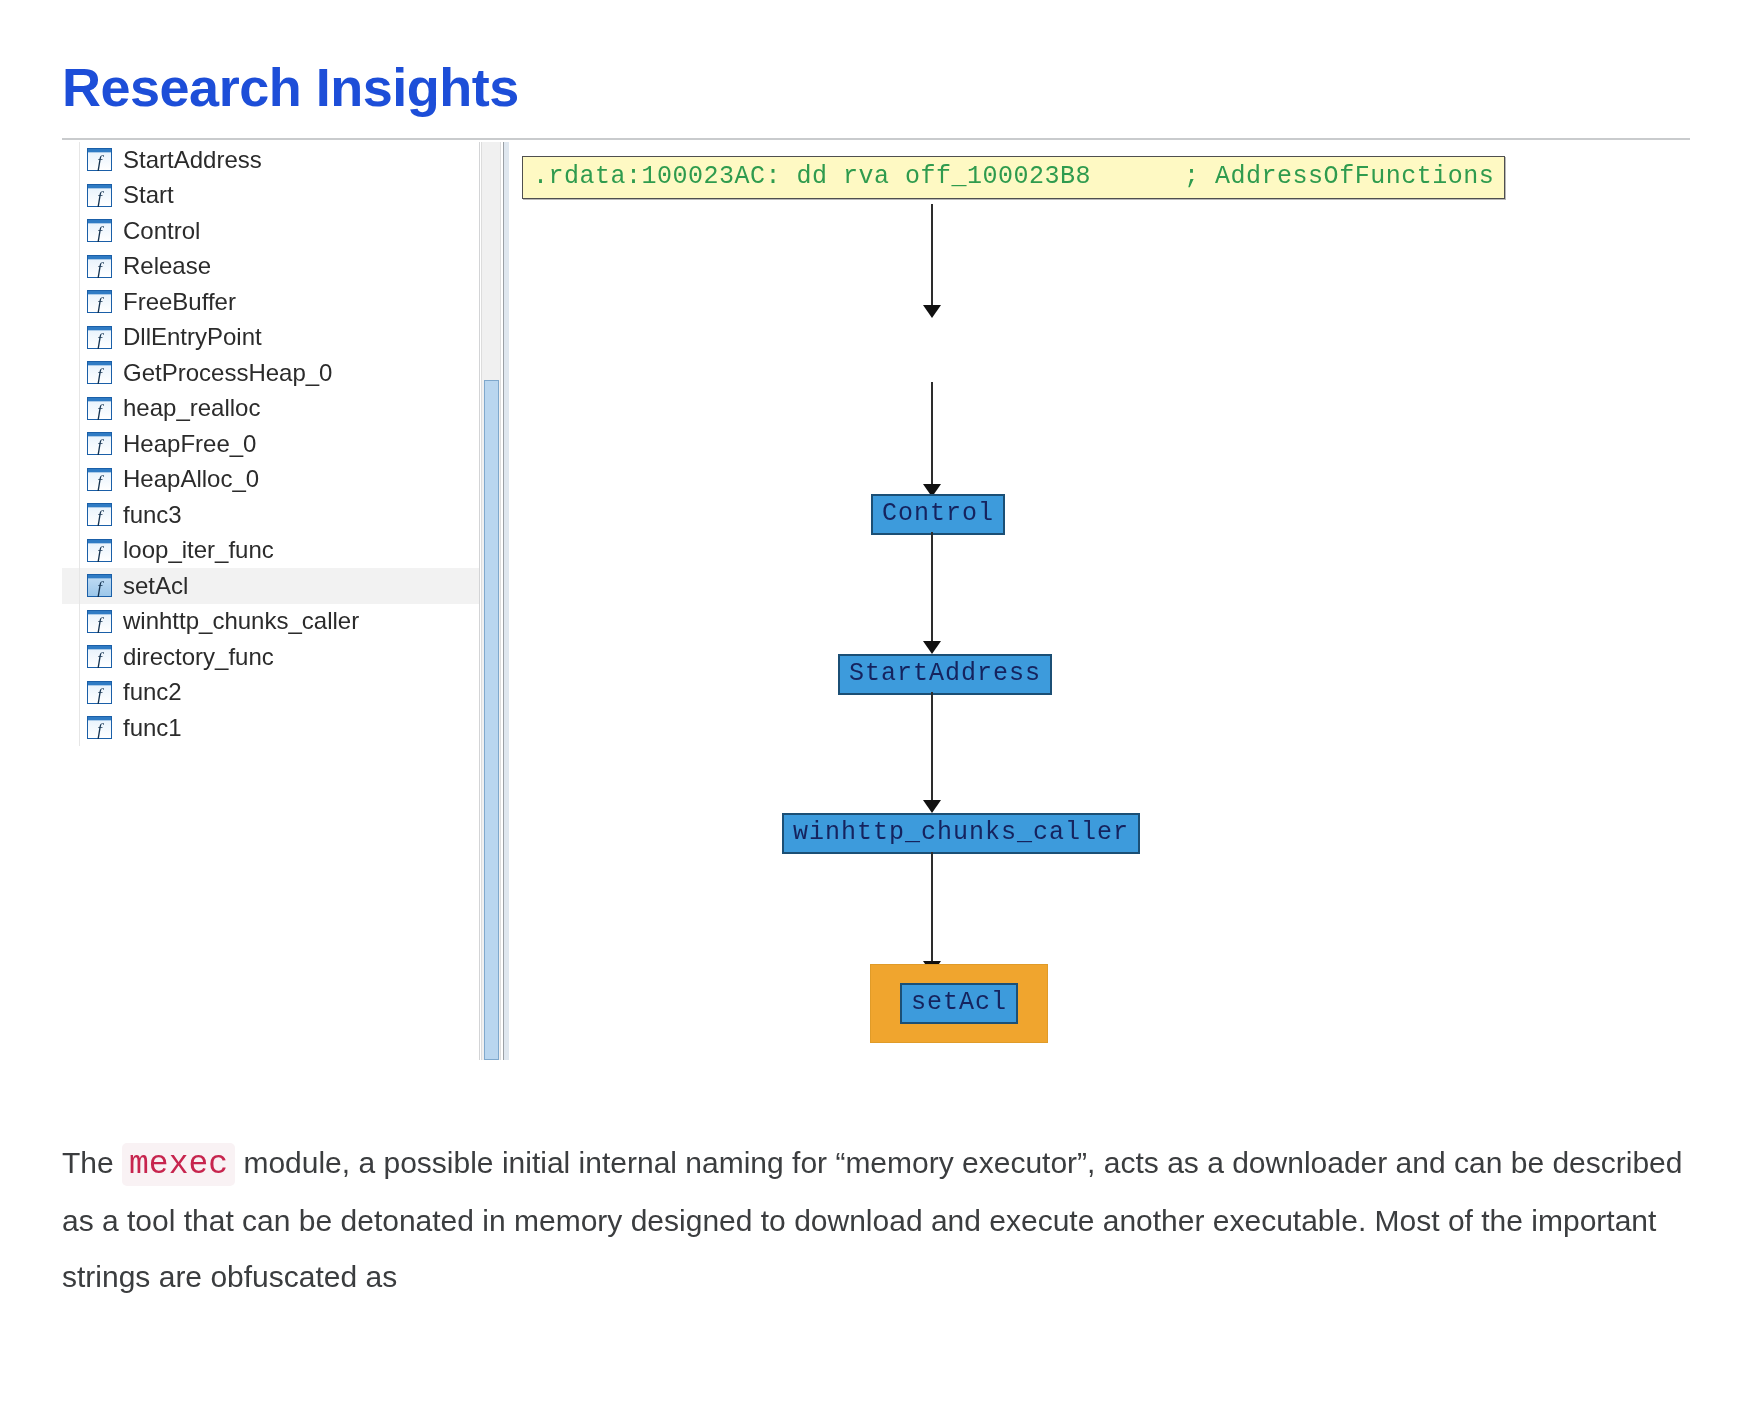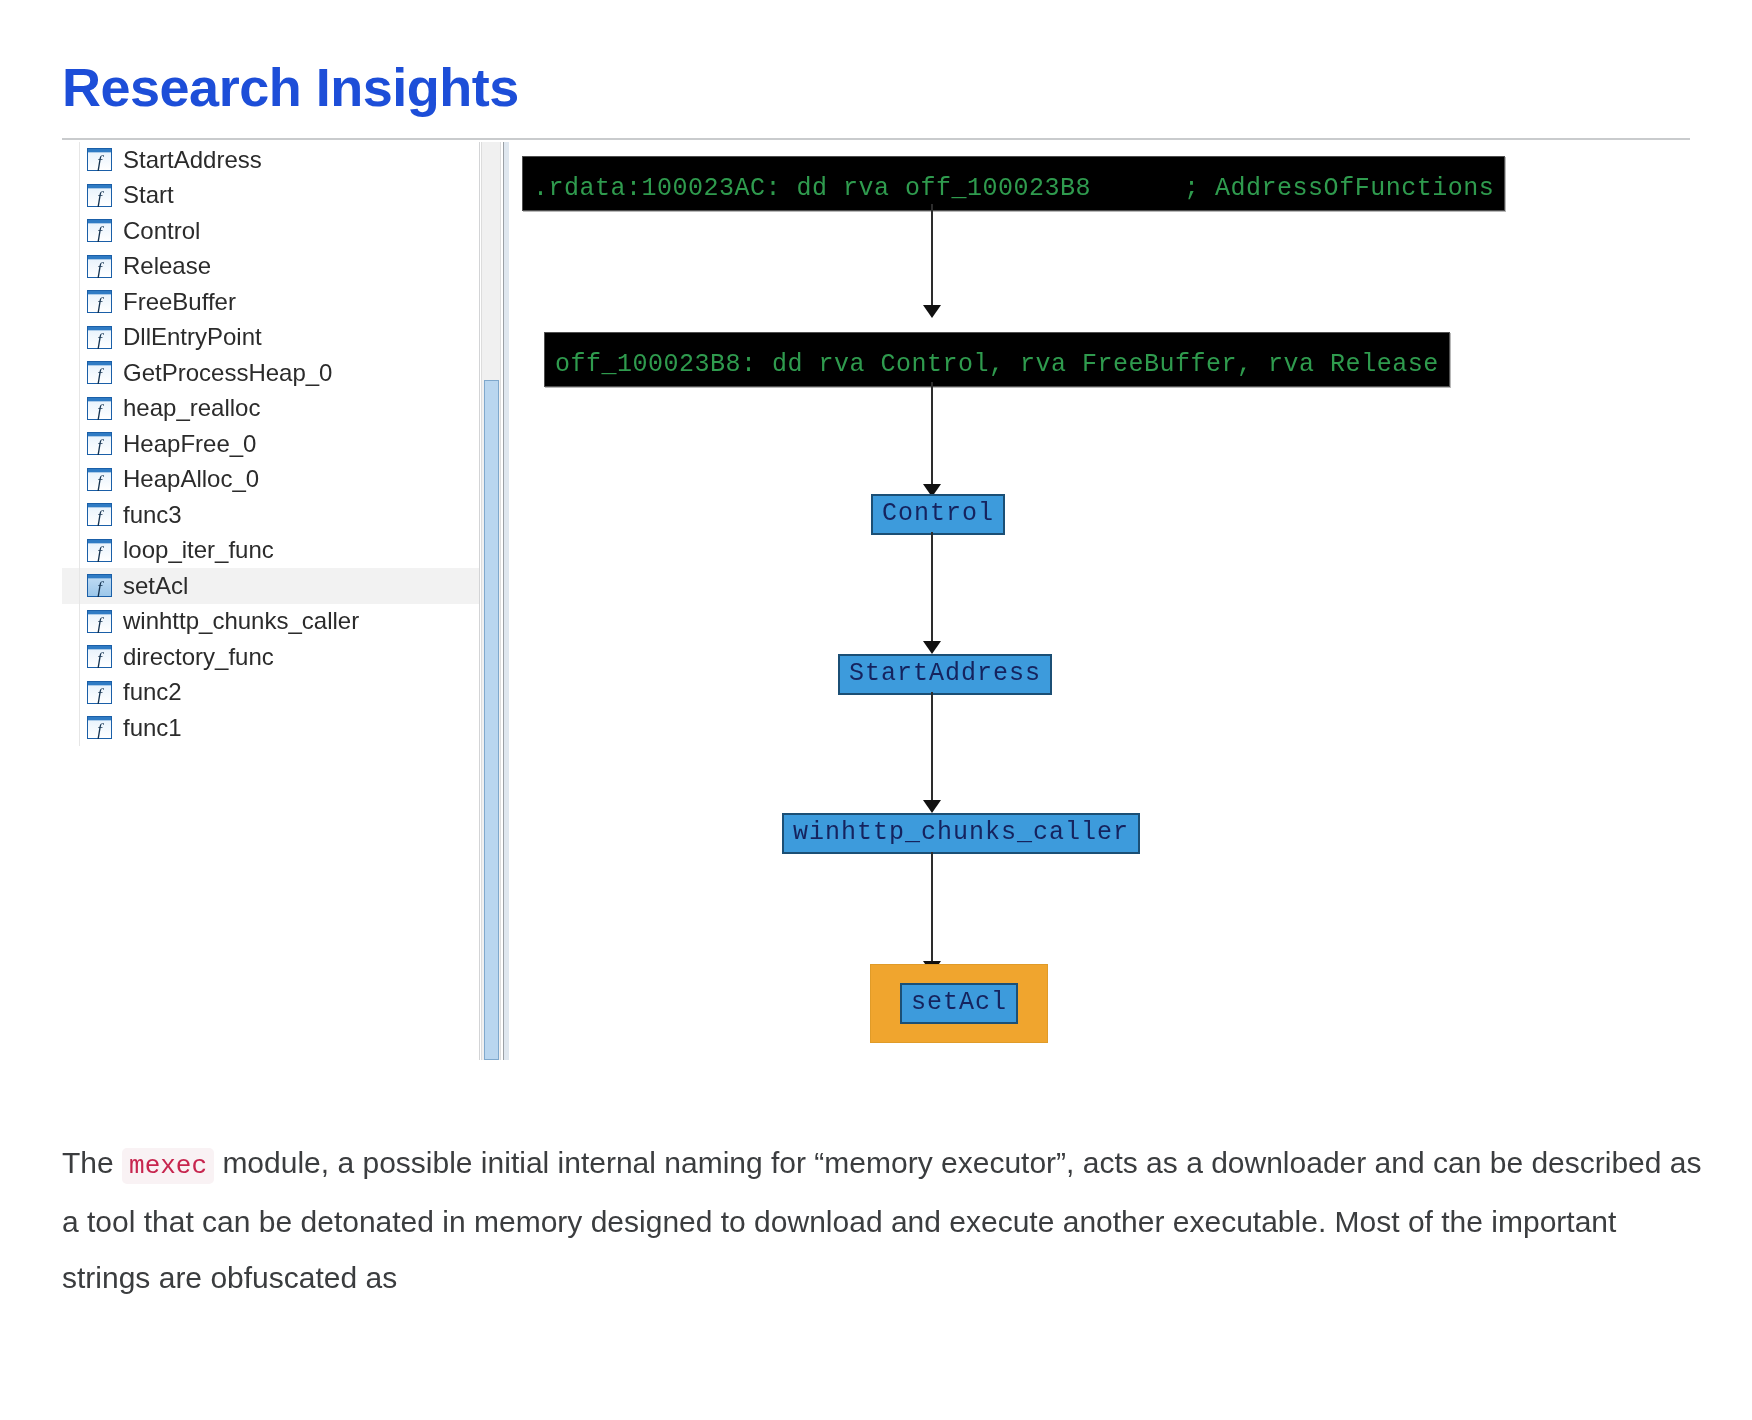--- a/index.html
+++ b/index.html
@@ -139,28 +139,28 @@
     position: absolute;
     left: 0; top: 0; bottom: 0;
     width: 5px;
     background: #dfe7ef;
   }
 
   
   .asm-box {
     position: absolute;
     border: 1px solid #4f4f4f;
-    background: #000000;
+    background: #fef9c3;
     box-shadow: 1px 1px 0 #b8b8b8;
     font-family: "Liberation Mono", "DejaVu Sans Mono", monospace;
     font-size: 25px;
     color: #2f9b4e;
     white-space: pre;
     letter-spacing: 0.5px;
-    padding: 19px 10px 9px 10px;
+    padding: 7px 10px 9px 10px;
     line-height: 1;
   }
   #asm-1 { left: 18px;  top: 14px; }
   #asm-2 { left: 40px;  top: 190px; }
 
   
   .node {
     position: absolute;
     background: #3d9bdc;
     border: 2px solid #1b4f75;
@@ -206,21 +206,21 @@
     left: 62px;
     top: 1105px;
     width: 1640px;
     font-size: 30px;
     line-height: 56px;
     color: #3b3d3f;
     font-family: "Liberation Sans", sans-serif;
   }
   code.inline {
     font-family: "Liberation Mono", "DejaVu Sans Mono", monospace;
-    font-size: 26px;
+    font-size: 33px;
     color: #c7254e;
     background: #f9f2f4;
     border-radius: 5px;
     padding: 3px 7px;
   }
 </style>
 </head>
 <body>
 
 <h1 class="page-title">Research Insights</h1>
@@ -352,21 +352,20 @@
   </div>
 
   <div class="pane-scroll">
     <div class="thumb"></div>
   </div>
 
   <div class="graph-pane">
 
     <div class="asm-box" id="asm-1">.rdata:100023AC: dd rva off_100023B8      ; AddressOfFunctions</div>
 
-    <div class="asm-box" id="asm-2">off_100023B8: dd rva Control, rva FreeBuffer, rva Release</div>
 
     <div class="edge" style="left:427px; top:62px; height:103px;"></div>
     <div class="arrowhead" style="left:419px; top:163px;"></div>
 
     <div class="edge" style="left:427px; top:240px; height:104px;"></div>
     <div class="arrowhead" style="left:419px; top:342px;"></div>
 
     <div class="node" id="node-0" style="left:367px; top:352px;">Control</div>
 
     <div class="edge" style="left:427px; top:390px; height:111px;"></div>

